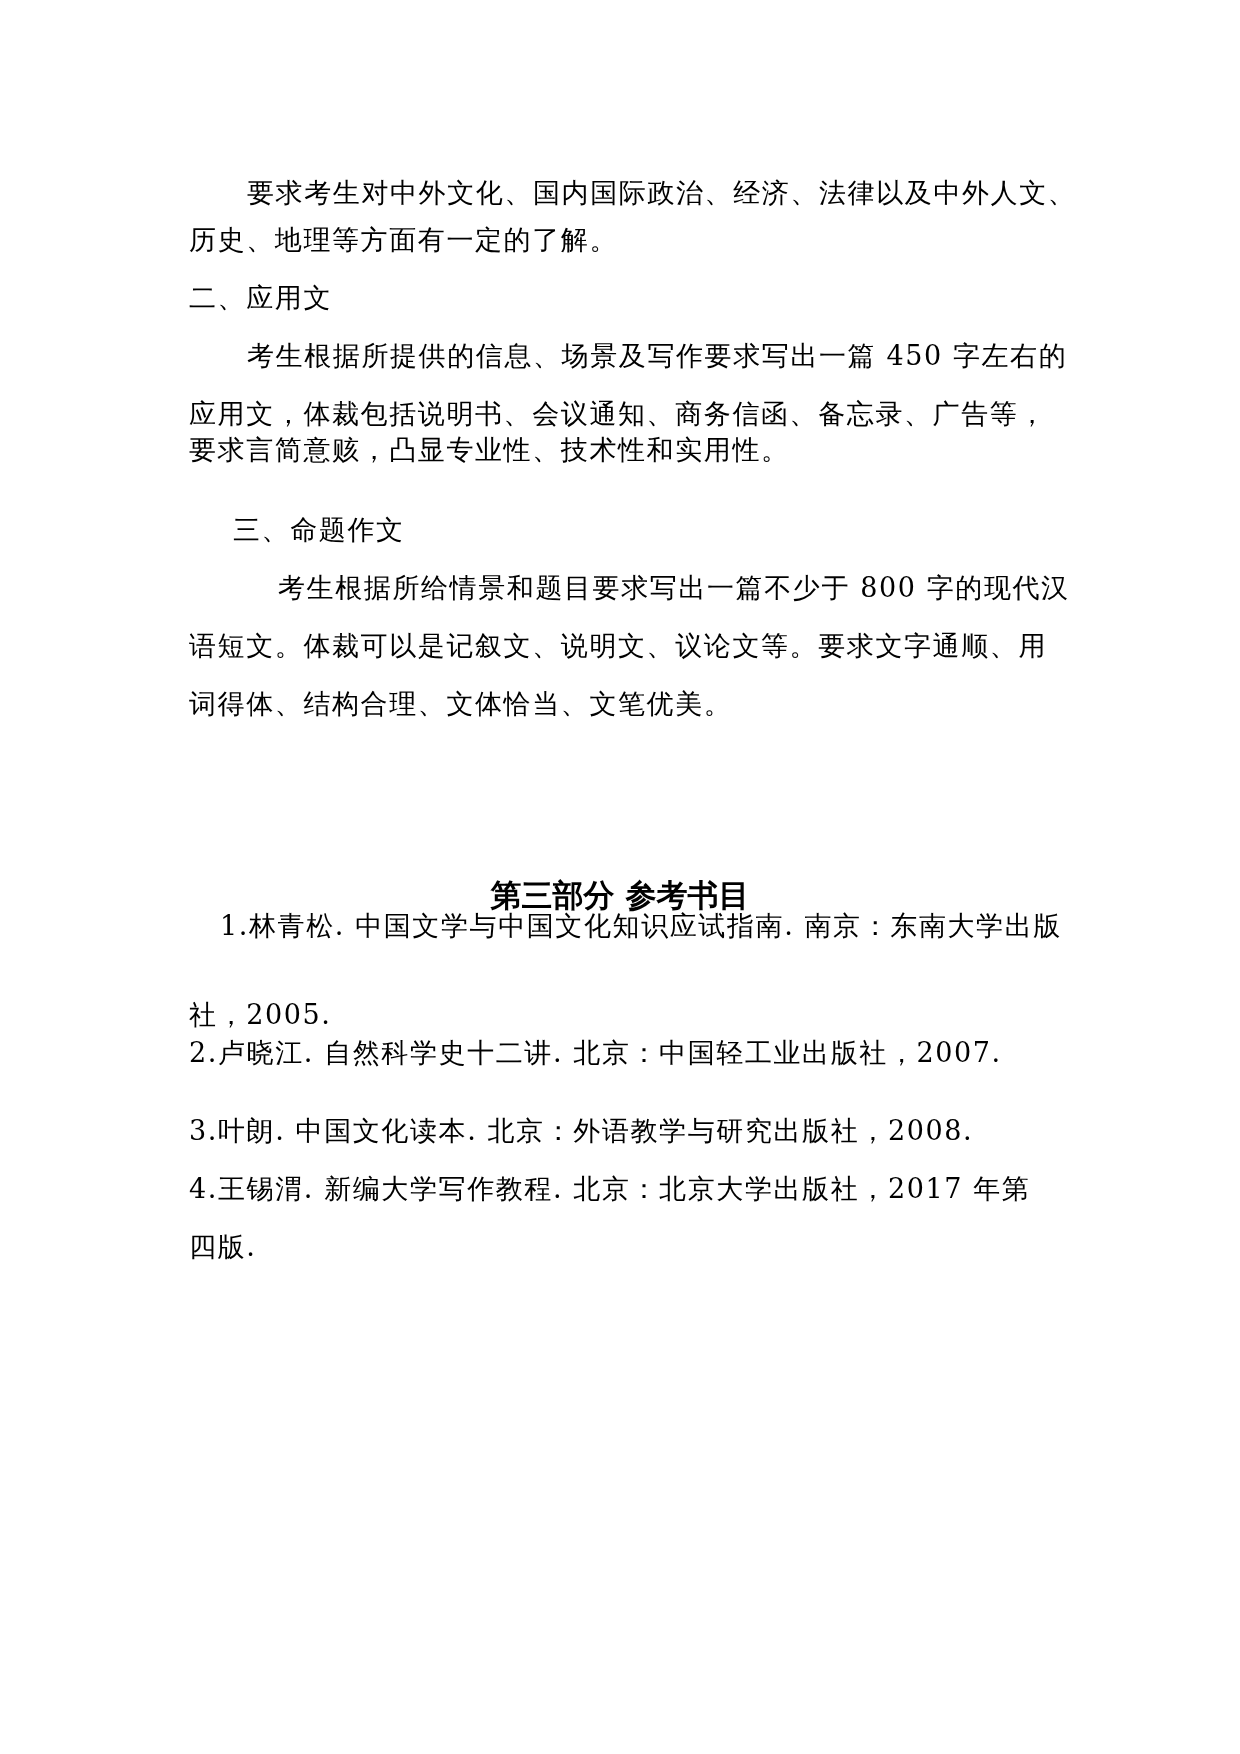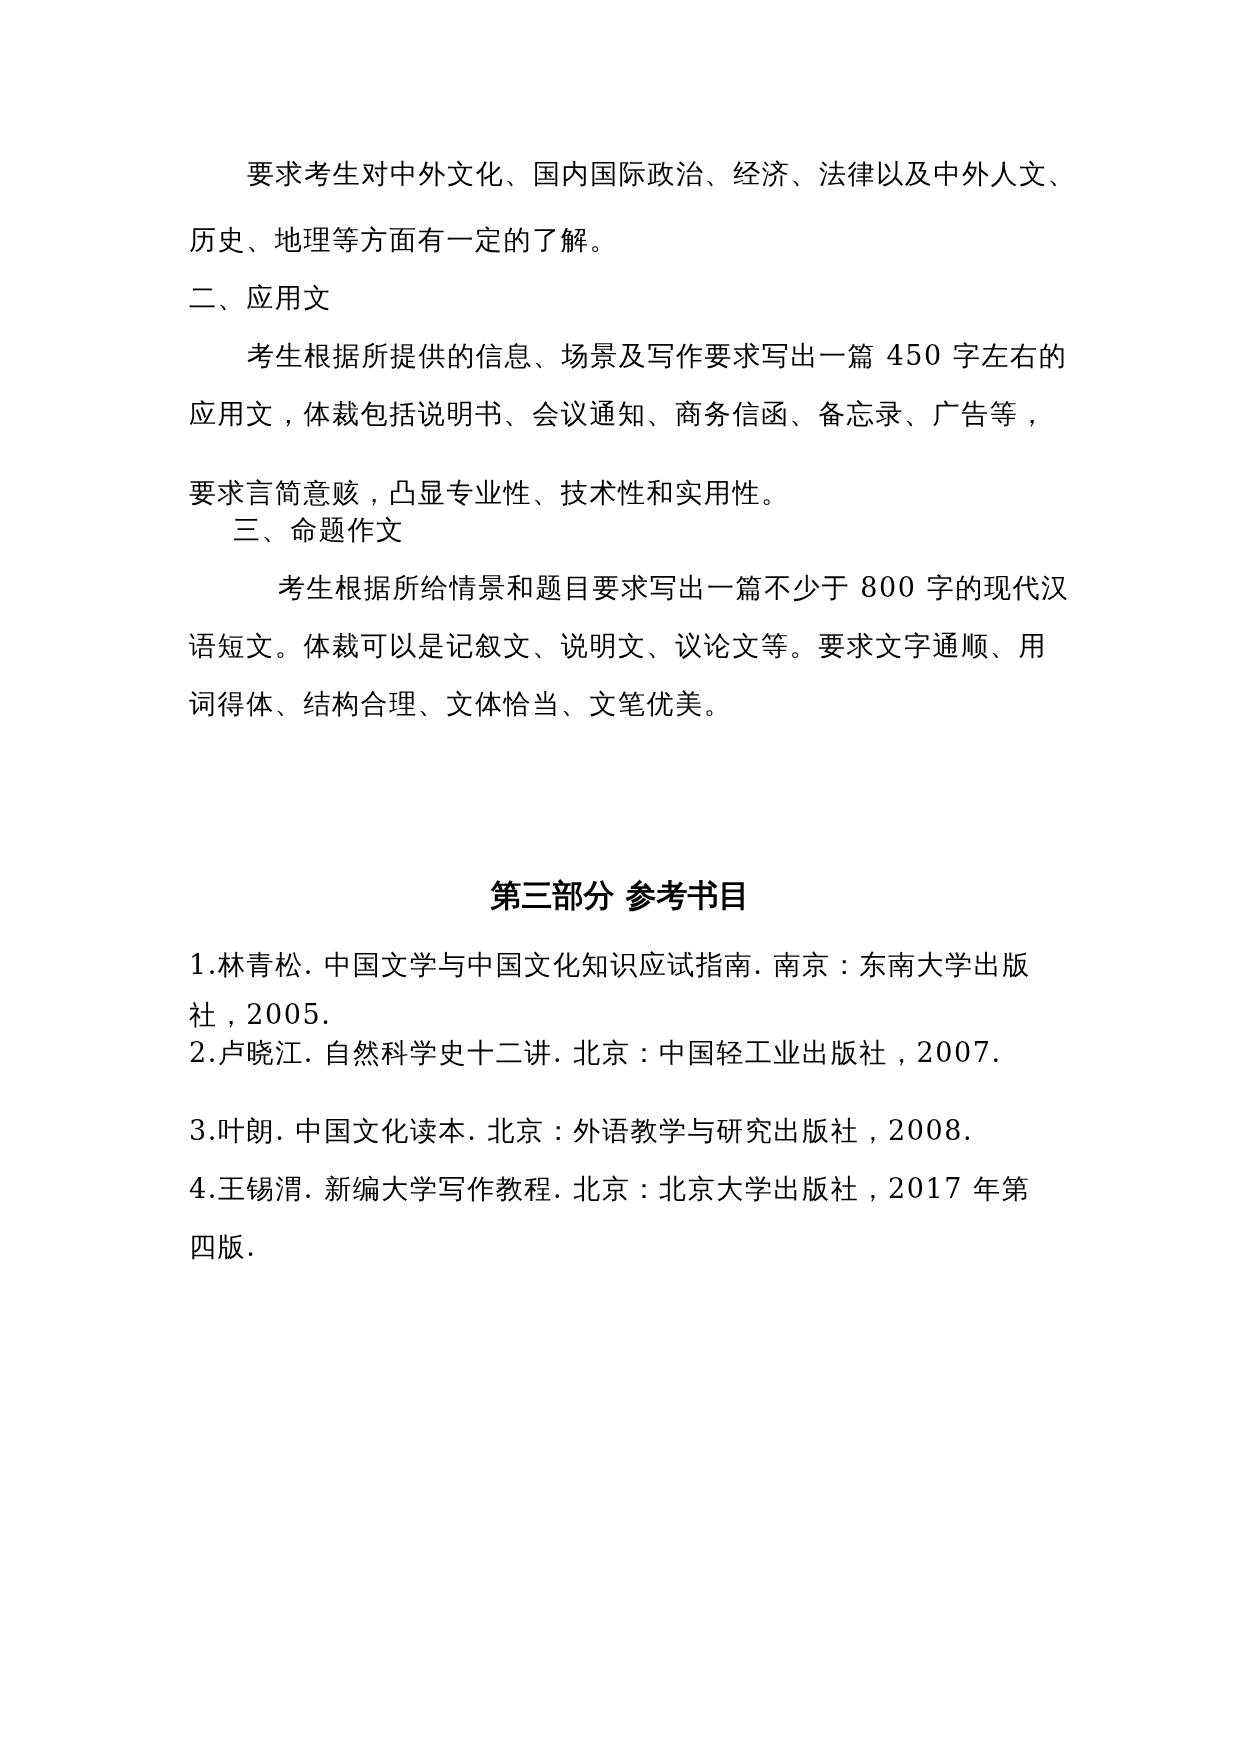--- a/index.html
+++ b/index.html
@@ -41,35 +41,35 @@
     font-size: 31px;
     line-height: 30px;
     white-space: nowrap;
   }
 </style>
 </head>
 <body>
 
 <div class="page">
 
-  <div class="line indent" style="top:159px;font-family:Liberation Serif, serif;">要求考生对中外文化、国内国际政治、经济、法律以及中外人文、</div>
+  <div class="line indent" style="top:178px;font-family:Liberation Serif, serif;">要求考生对中外文化、国内国际政治、经济、法律以及中外人文、</div>
   <div class="line" style="top:225px;">历史、地理等方面有一定的了解。</div>
 
   <div class="line" style="top:283px;">二、应用文</div>
   <div class="line indent" style="top:341px;">考生根据所提供的信息、场景及写作要求写出一篇 450 字左右的</div>
   <div class="line" style="top:399px;font-family:Liberation Serif, serif;">应用文，体裁包括说明书、会议通知、商务信函、备忘录、广告等，</div>
-  <div class="line" style="top:478px;">要求言简意赅，凸显专业性、技术性和实用性。</div>
+  <div class="line" style="top:435px;">要求言简意赅，凸显专业性、技术性和实用性。</div>
 
   <div class="line" style="top:515px;margin-left:44px;">三、命题作文</div>
   <div class="line indent" style="top:573px;margin-left:31px;">考生根据所给情景和题目要求写出一篇不少于  800  字的现代汉</div>
   <div class="line" style="top:631px;">语短文。体裁可以是记叙文、说明文、议论文等。要求文字通顺、用</div>
   <div class="line" style="top:689px;">词得体、结构合理、文体恰当、文笔优美。</div>
 
   <div class="heading" style="top:880px;">第三部分  参考书目</div>
 
-  <div class="line" style="top:950px;">1.林青松.  中国文学与中国文化知识应试指南.  南京：东南大学出版</div>
+  <div class="line" style="top:911px;margin-left:31px;">1.林青松.  中国文学与中国文化知识应试指南.  南京：东南大学出版</div>
   <div class="line" style="top:1000px;">社，2005.</div>
   <div class="line" style="top:1038px;">2.卢晓江.  自然科学史十二讲.  北京：中国轻工业出版社，2007.</div>
   <div class="line" style="top:1116px;">3.叶朗.  中国文化读本.  北京：外语教学与研究出版社，2008.</div>
   <div class="line" style="top:1174px;text-align:center;">4.王锡渭.  新编大学写作教程.  北京：北京大学出版社，2017 年第</div>
   <div class="line" style="top:1232px;">四版.</div>
 
 </div>
 
 </body></html>

